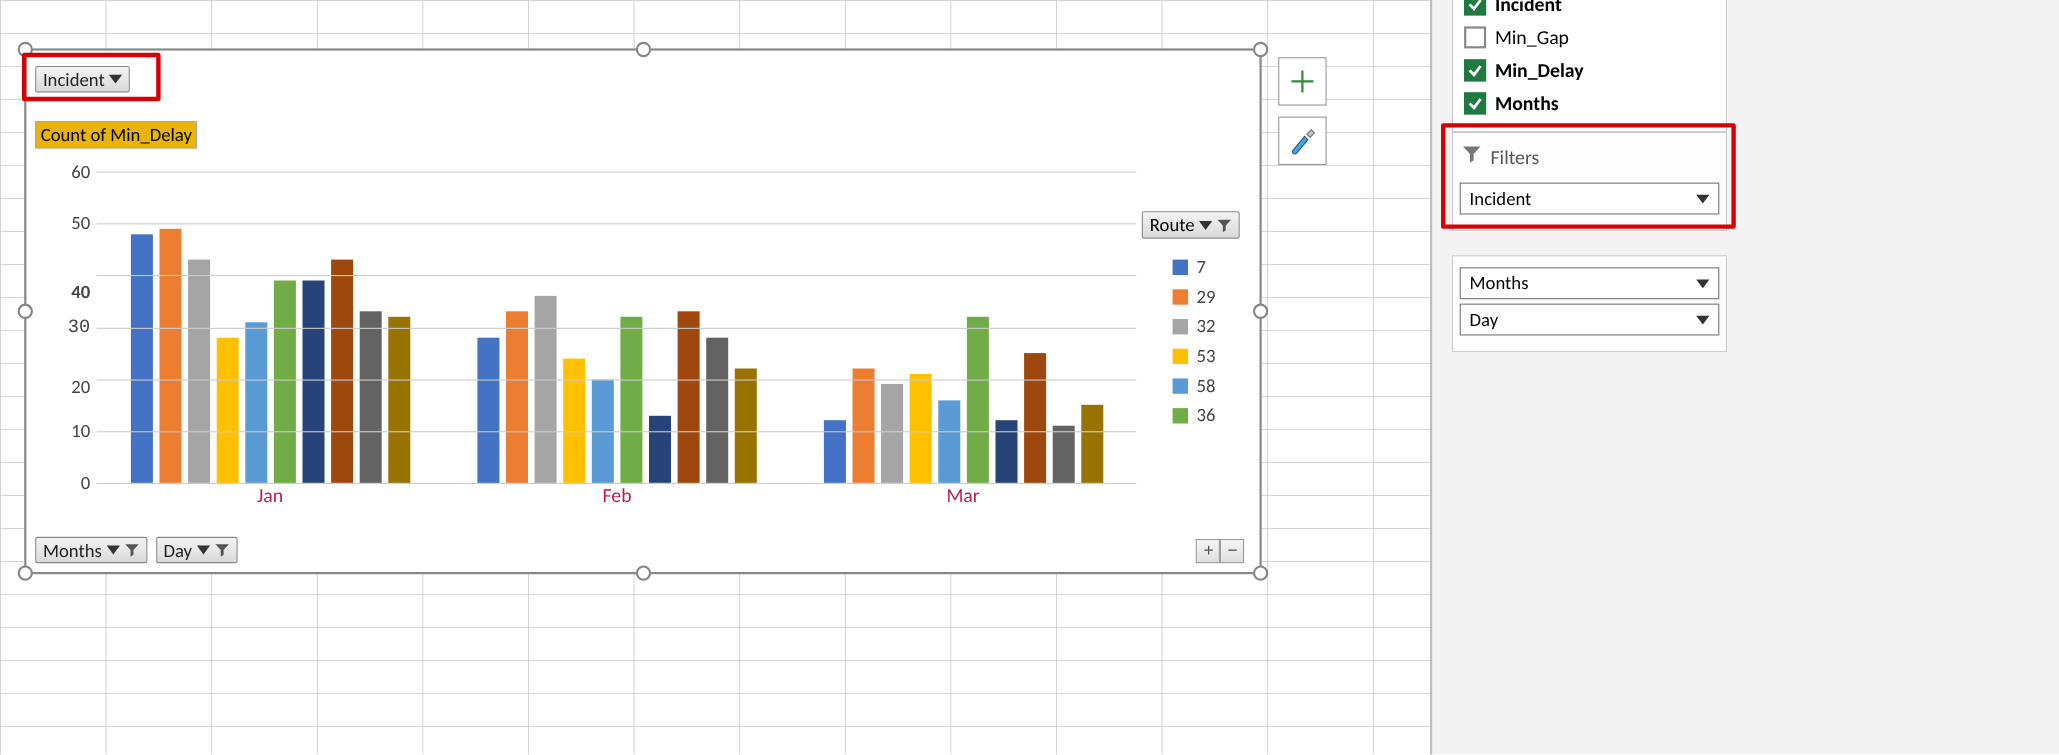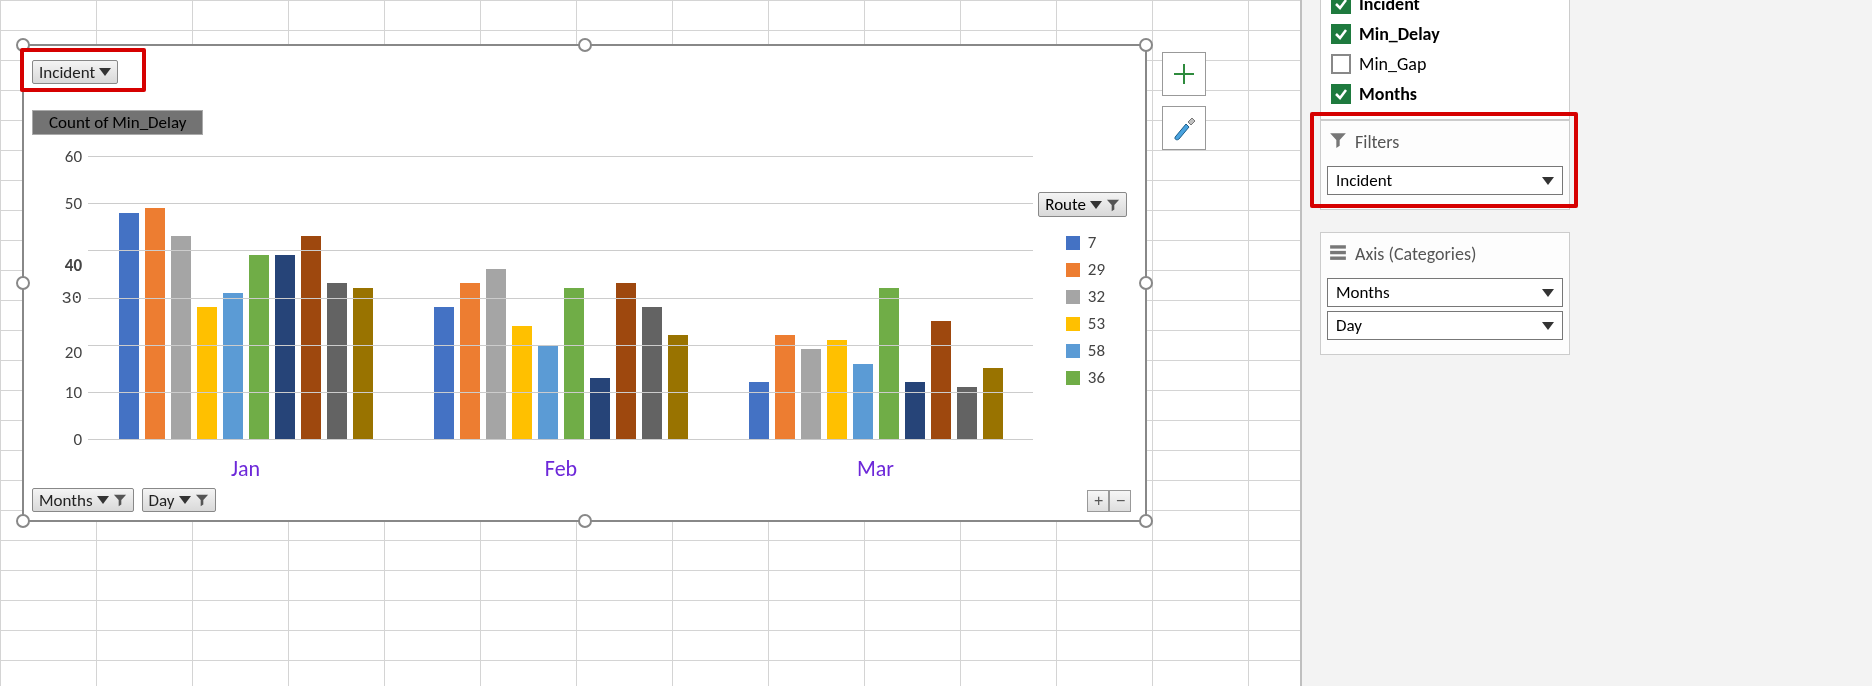--- a/index.html
+++ b/index.html
@@ -54,23 +54,23 @@
     border-radius: 2px;
     padding: 1px 6px;
     font-size: 17px;
     color: #222;
     cursor: pointer;
     gap: 4px;
     height: 24px;
   }
   .value-label {
     display: inline-block;
-    background: #737373;
+    background: #eab308;
     border: 1px solid #aaa;
-    padding: 1px 16px;
+    padding: 1px 4px;
     font-size: 17px;
   }
   .red-box {
     position: absolute;
     border: 4px solid #d60000;
     border-radius: 2px;
     pointer-events: none;
   }
 
   
@@ -97,25 +97,25 @@
     left: 0; bottom: 0; width: 100%; height: 100%;
   }
   .bar {
     position: absolute;
     bottom: 0;
     width: 20px;
   }
   .cat-label {
     position: absolute;
     top: 100%;
-    font-size: 22px;
-    color: #6d28d9;
+    font-size: 18px;
+    color: #be185d;
     text-align: center;
     width: 100px;
-    margin-top: 16px;
+    margin-top: 0;
   }
 
   
   .legend-btn {
     position: absolute;
     right: 18px; top: 146px;
     display: inline-flex; align-items: center;
     background: linear-gradient(#f4f4f4,#d9d9d9);
     border: 1px solid #888;
     border-radius: 2px;
@@ -165,21 +165,21 @@
   .field-row .cb.unchecked { background: #fff; border-color: #888; }
   .bold { font-weight: 700; }
   .drag-hint { margin: 24px 0 8px 0; font-size: 18px; color: #222;}
   .area-box {
     background: #fdfdfd;
     border: 1px solid #ccc;
     width: 250px;
     padding: 6px 6px 10px 6px;
     margin-bottom: 22px;
   }
-  .area-title { display: flex; gap: 8px; color: #555; font-size: 18px; padding: 4px 2px 8px 2px;}
+  .area-title { display: flex; align-items: center; gap: 8px; color: #555; font-size: 18px; padding: 4px 2px 8px 2px;}
   .area-field {
     display: flex; align-items: center; justify-content: space-between;
     background: #fff; border: 1px solid #777;
     padding: 3px 8px; font-size: 17px; margin: 4px 0;
   }
 
   .tri-down {
     width: 0; height: 0;
     border-left: 6px solid transparent;
     border-right: 6px solid transparent;
@@ -360,30 +360,30 @@
     <div class="field-list" id="fieldList">
         <div class="field-row">
           <span class="cb">
             <svg width="14" height="14" viewBox="0 0 14 14">
               <path d="M2 7 L6 11 L12 3" stroke="#fff" stroke-width="2.5" fill="none"></path>
             </svg>
           </span>
           <span class="bold">Incident</span>
         </div>
         <div class="field-row">
+          <span class="cb unchecked"></span>
+          <span>Min_Gap</span>
+        </div>
+        <div class="field-row">
           <span class="cb">
             <svg width="14" height="14" viewBox="0 0 14 14">
               <path d="M2 7 L6 11 L12 3" stroke="#fff" stroke-width="2.5" fill="none"></path>
             </svg>
           </span>
           <span class="bold">Min_Delay</span>
-        </div>
-        <div class="field-row">
-          <span class="cb unchecked"></span>
-          <span>Min_Gap</span>
         </div>
         <div class="field-row">
           <span class="cb">
             <svg width="14" height="14" viewBox="0 0 14 14">
               <path d="M2 7 L6 11 L12 3" stroke="#fff" stroke-width="2.5" fill="none"></path>
             </svg>
           </span>
           <span class="bold">Months</span>
         </div>
       </div>
@@ -401,30 +401,20 @@
         </div>
         <div class="area-field">
           <span>Incident</span>
           <span class="tri-down"></span>
         </div>
       </div>
       <div class="red-box" style="left:-10px; top:-8px; width:268px; height:96px;"></div>
     </div>
 
     <div class="area-box">
-      <div class="area-title">
-        <span>
-          <svg width="18" height="18" viewBox="0 0 16 16">
-            <rect x="1" y="2" width="14" height="3" fill="#777"></rect>
-            <rect x="1" y="7" width="14" height="3" fill="#777"></rect>
-            <rect x="1" y="12" width="14" height="3" fill="#777"></rect>
-          </svg>
-        </span>
-        <span>Axis (Categories)</span>
-      </div>
       <div class="area-field">
         <span>Months</span>
         <span class="tri-down"></span>
       </div>
       <div class="area-field">
         <span>Day</span>
         <span class="tri-down"></span>
       </div>
     </div>
 

